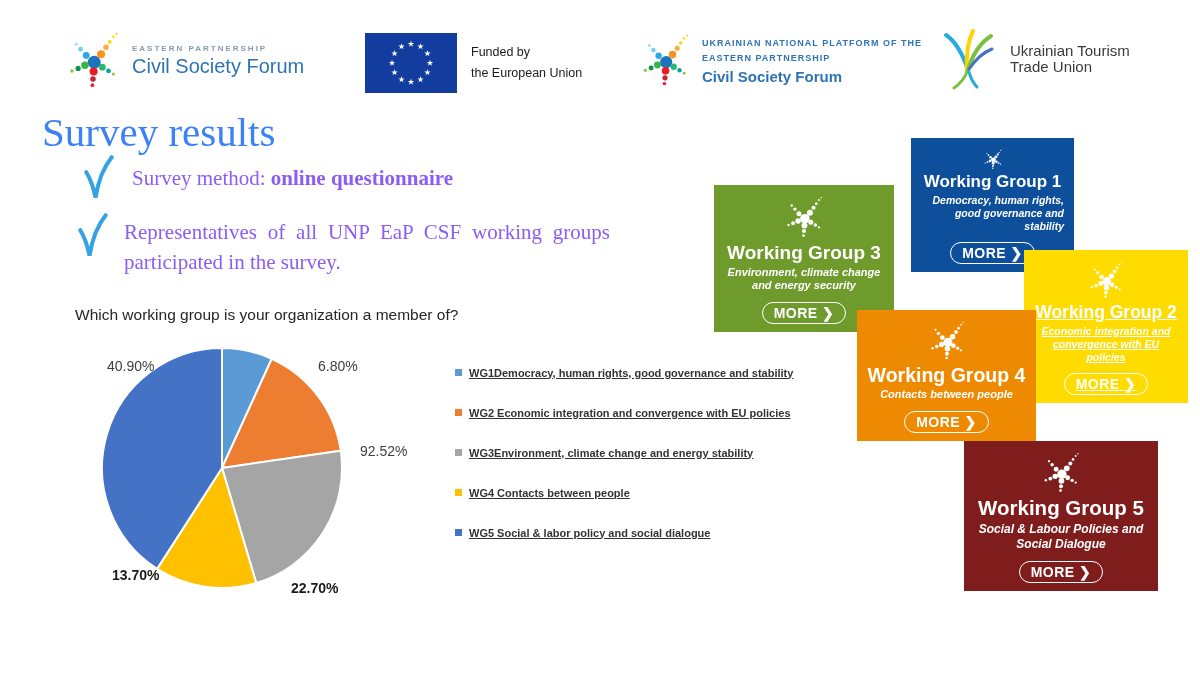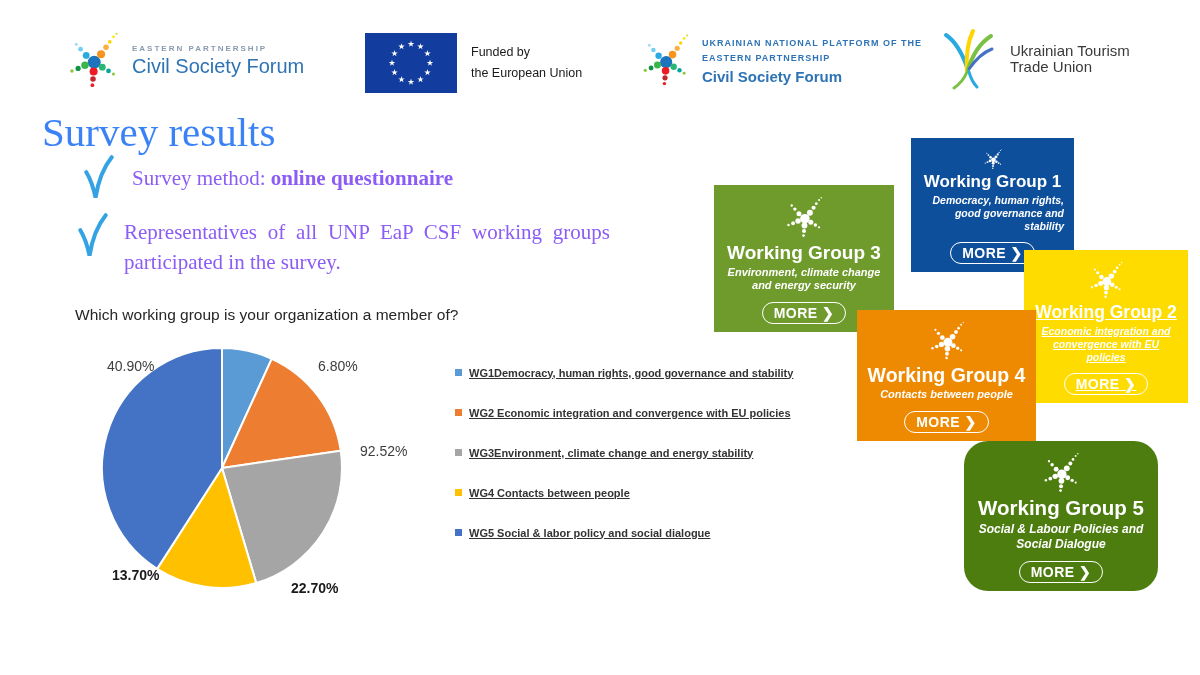--- a/index.html
+++ b/index.html
@@ -320,21 +320,21 @@
         <circle cx="49" cy="89" r="3" fill="#ffffff"></circle>
         <circle cx="65" cy="60" r="5.5" fill="#ffffff"></circle>
         <circle cx="75" cy="66" r="3.8" fill="#ffffff"></circle>
         <circle cx="83" cy="71" r="2.5" fill="#ffffff"></circle>
       </svg>
     <div class="wg-title">Working Group 4</div>
     <div class="wg-sub">Contacts between people</div>
     <span class="more-btn">MORE ❯</span>
   </div>
 
-  <div class="wg-card wg5" style="background: #4d7c0f; border-radius: 24px;">
+  <div class="wg-card wg5" style="background: #7f1d1d;">
     <svg class="star" width="66" height="66" viewBox="0 0 100 100">
         <circle cx="52" cy="52" r="10.5" fill="#ffffff"></circle>
         <circle cx="63" cy="39" r="6.5" fill="#ffffff"></circle>
         <circle cx="71" cy="28" r="4.5" fill="#ffffff"></circle>
         <circle cx="77" cy="19" r="3" fill="#ffffff"></circle>
         <circle cx="83" cy="11" r="2.2" fill="#ffffff"></circle>
         <circle cx="88" cy="6" r="1.6" fill="#ffffff"></circle>
         <circle cx="39" cy="41" r="5.5" fill="#ffffff"></circle>
         <circle cx="30" cy="31" r="3.8" fill="#ffffff"></circle>
         <circle cx="23" cy="23" r="2.6" fill="#ffffff"></circle>

